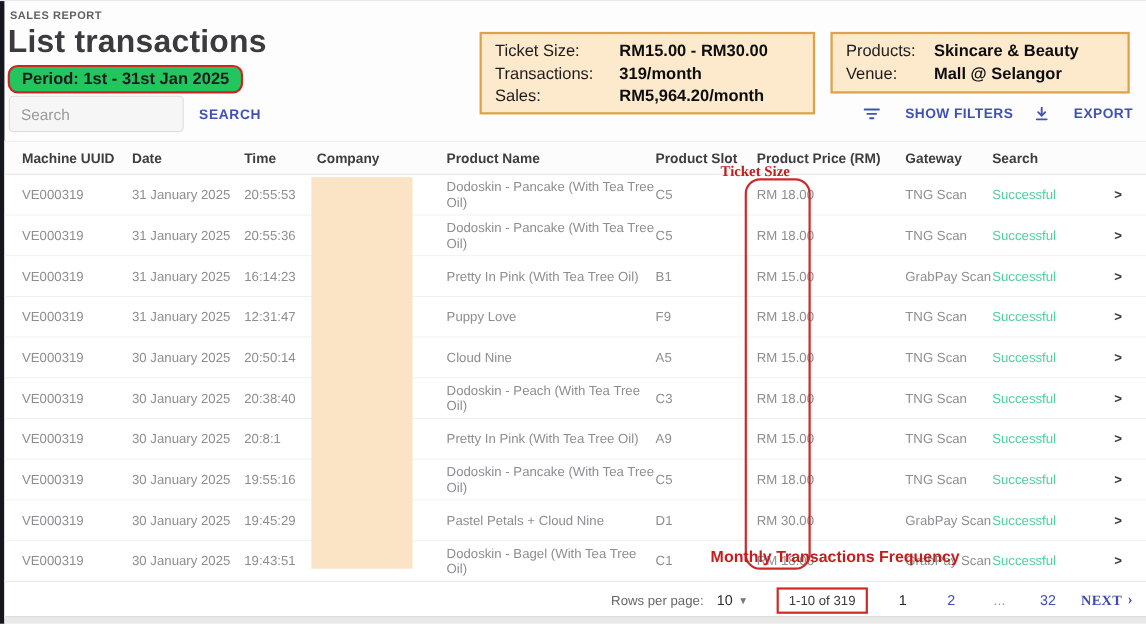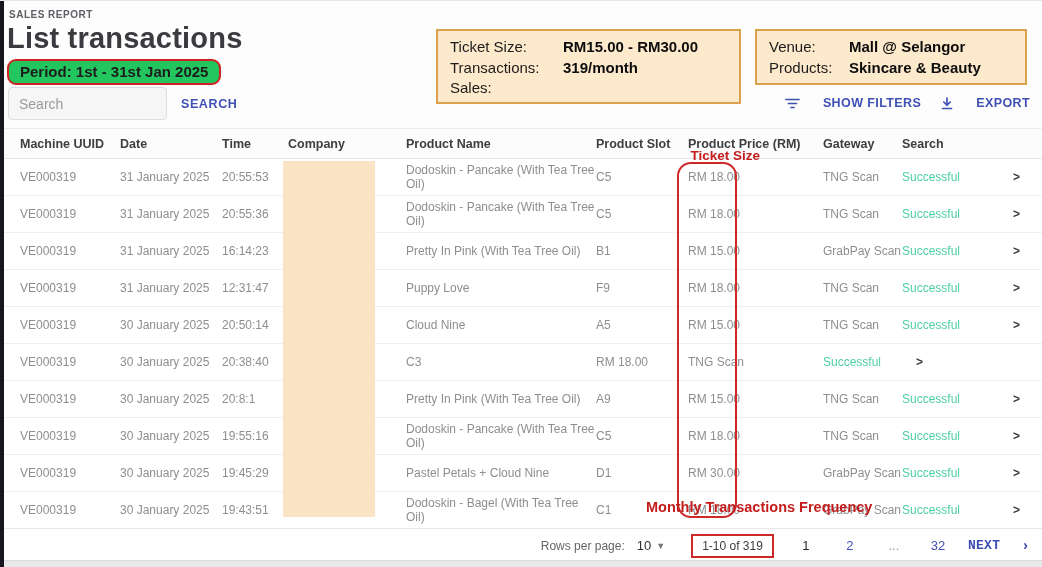--- a/index.html
+++ b/index.html
@@ -47,38 +47,38 @@
     padding-left:16px; align-items:center; }
   .thead { height:31px; border-top:1px solid #ececec; border-bottom:1px solid #e6e6e6;
     font-size:12.5px; font-weight:700; color:#3d3d42; background:#fcfcfc; }
   .tbody .trow { height:37px; border-bottom:1px solid #f0f0f0; font-size:12px; color:#8e8e92; background:#fff; }
   .cell-status { color:#4ed0a0; }
   .cell-chevron { color:#3a3a3a; font-weight:700; font-size:12px; text-align:left; padding-left:14px; cursor:pointer; }
 
   
   .company-overlay { position:absolute; left:283px; top:160px; width:92px; height:356px; background:#fbe4c5; z-index:2; }
   .anno { position:absolute; color:#c41d1d; font-weight:700; z-index:5; }
-  .anno-ticket { left:655px; top:147px; width:105px; text-align:right; font-size:13.5px; }
+  .anno-ticket { left:655px; top:147px; width:105px; text-align:left; font-size:13.5px;font-family:Liberation Serif, serif; }
   .anno-freq { left:646px; top:498px; font-size:14.5px; }
   .price-outline { position:absolute; left:677px; top:161px; width:60px; height:356px;
     border:2px solid #cc2a2a; border-radius:14px; z-index:3; }
 
   
   .footer { position:absolute; left:4px; right:0; top:527px; height:34px; border-top:1px solid #e9e9e9;
     background:#fff; display:flex; align-items:center; justify-content:flex-end; padding-right:12px;
     font-size:12px; color:#666; }
   .rpp-value { margin-left:12px; color:#2e2e2e; font-size:13px; display:flex; align-items:center; gap:5px; cursor:pointer; }
   .caret { font-size:9px; color:#777; }
   .range-box { margin-left:26px; border:2px solid #cc2a2a; border-radius:0; padding:3px 9px; color:#3c3c3c; font-size:12px; }
   .pages { display:flex; margin-left:10px; }
   .page { width:44px; text-align:center; font-size:13px; color:#3f51b5; cursor:pointer; }
   .page.current { color:#252525; cursor:default; }
   .page.ellipsis { color:#9a9a9a; cursor:default; }
-  .next-btn { margin-left:8px; display:flex; gap:21px; font-size:13px; font-weight:700;
-    color:#3c4cb3; background:none; border:none; cursor:pointer; font-family:Liberation Mono, monospace; letter-spacing:.3px; }
+  .next-btn { margin-left:8px; display:flex; gap:5px; font-size:13px; font-weight:700;
+    color:#3c4cb3; background:none; border:none; cursor:pointer; font-family:Liberation Serif, serif; letter-spacing:.3px; }
   .next-chevron { font-size:14px; font-weight:700; }
 </style>
 </head>
 <body>
 
 <div class="edge-bar"></div>
 
 <div class="eyebrow">SALES REPORT</div>
 <h1 class="page-title">List transactions</h1>
 <div class="period-badge">Period: 1st - 31st Jan 2025</div>
@@ -90,31 +90,32 @@
   <div class="info-row">
     <span class="lbl">Ticket Size:</span>
     <span class="val">RM15.00 - RM30.00</span>
   </div>
   <div class="info-row">
     <span class="lbl">Transactions:</span>
     <span class="val">319/month</span>
   </div>
   <div class="info-row">
     <span class="lbl">Sales:</span>
+    <span class="val">RM5,964.20/month</span>
   </div>
 </div>
 
 <div class="infobox venue">
+  <div class="info-row">
+    <span class="lbl">Products:</span>
+    <span class="val">Skincare &amp; Beauty</span>
+  </div>
   <div class="info-row">
     <span class="lbl">Venue:</span>
     <span class="val">Mall @ Selangor</span>
-  </div>
-  <div class="info-row">
-    <span class="lbl">Products:</span>
-    <span class="val">Skincare &amp; Beauty</span>
   </div>
 </div>
 
 <div class="toolbar">
   <button class="tool-btn">
     <span>
         <svg width="15" height="11" viewBox="0 0 15 11">
           <g stroke="#3f51b5" stroke-width="1.7" stroke-linecap="round">
             <line x1="1" y1="1.5" x2="14" y2="1.5"></line>
             <line x1="3.5" y1="5.5" x2="11.5" y2="5.5"></line>
@@ -215,20 +216,21 @@
     <span>TNG Scan</span>
     <span class="cell-status">Successful</span>
     <span class="cell-chevron">&gt;</span>
   </div>
 
   <div class="trow">
     <span>VE000319</span>
     <span>30 January 2025</span>
     <span>20:38:40</span>
     <span></span>
+    <span>Dodoskin - Peach (With Tea Tree Oil)</span>
     <span>C3</span>
     <span>RM 18.00</span>
     <span>TNG Scan</span>
     <span class="cell-status">Successful</span>
     <span class="cell-chevron">&gt;</span>
   </div>
 
   <div class="trow">
     <span>VE000319</span>
     <span>30 January 2025</span>

